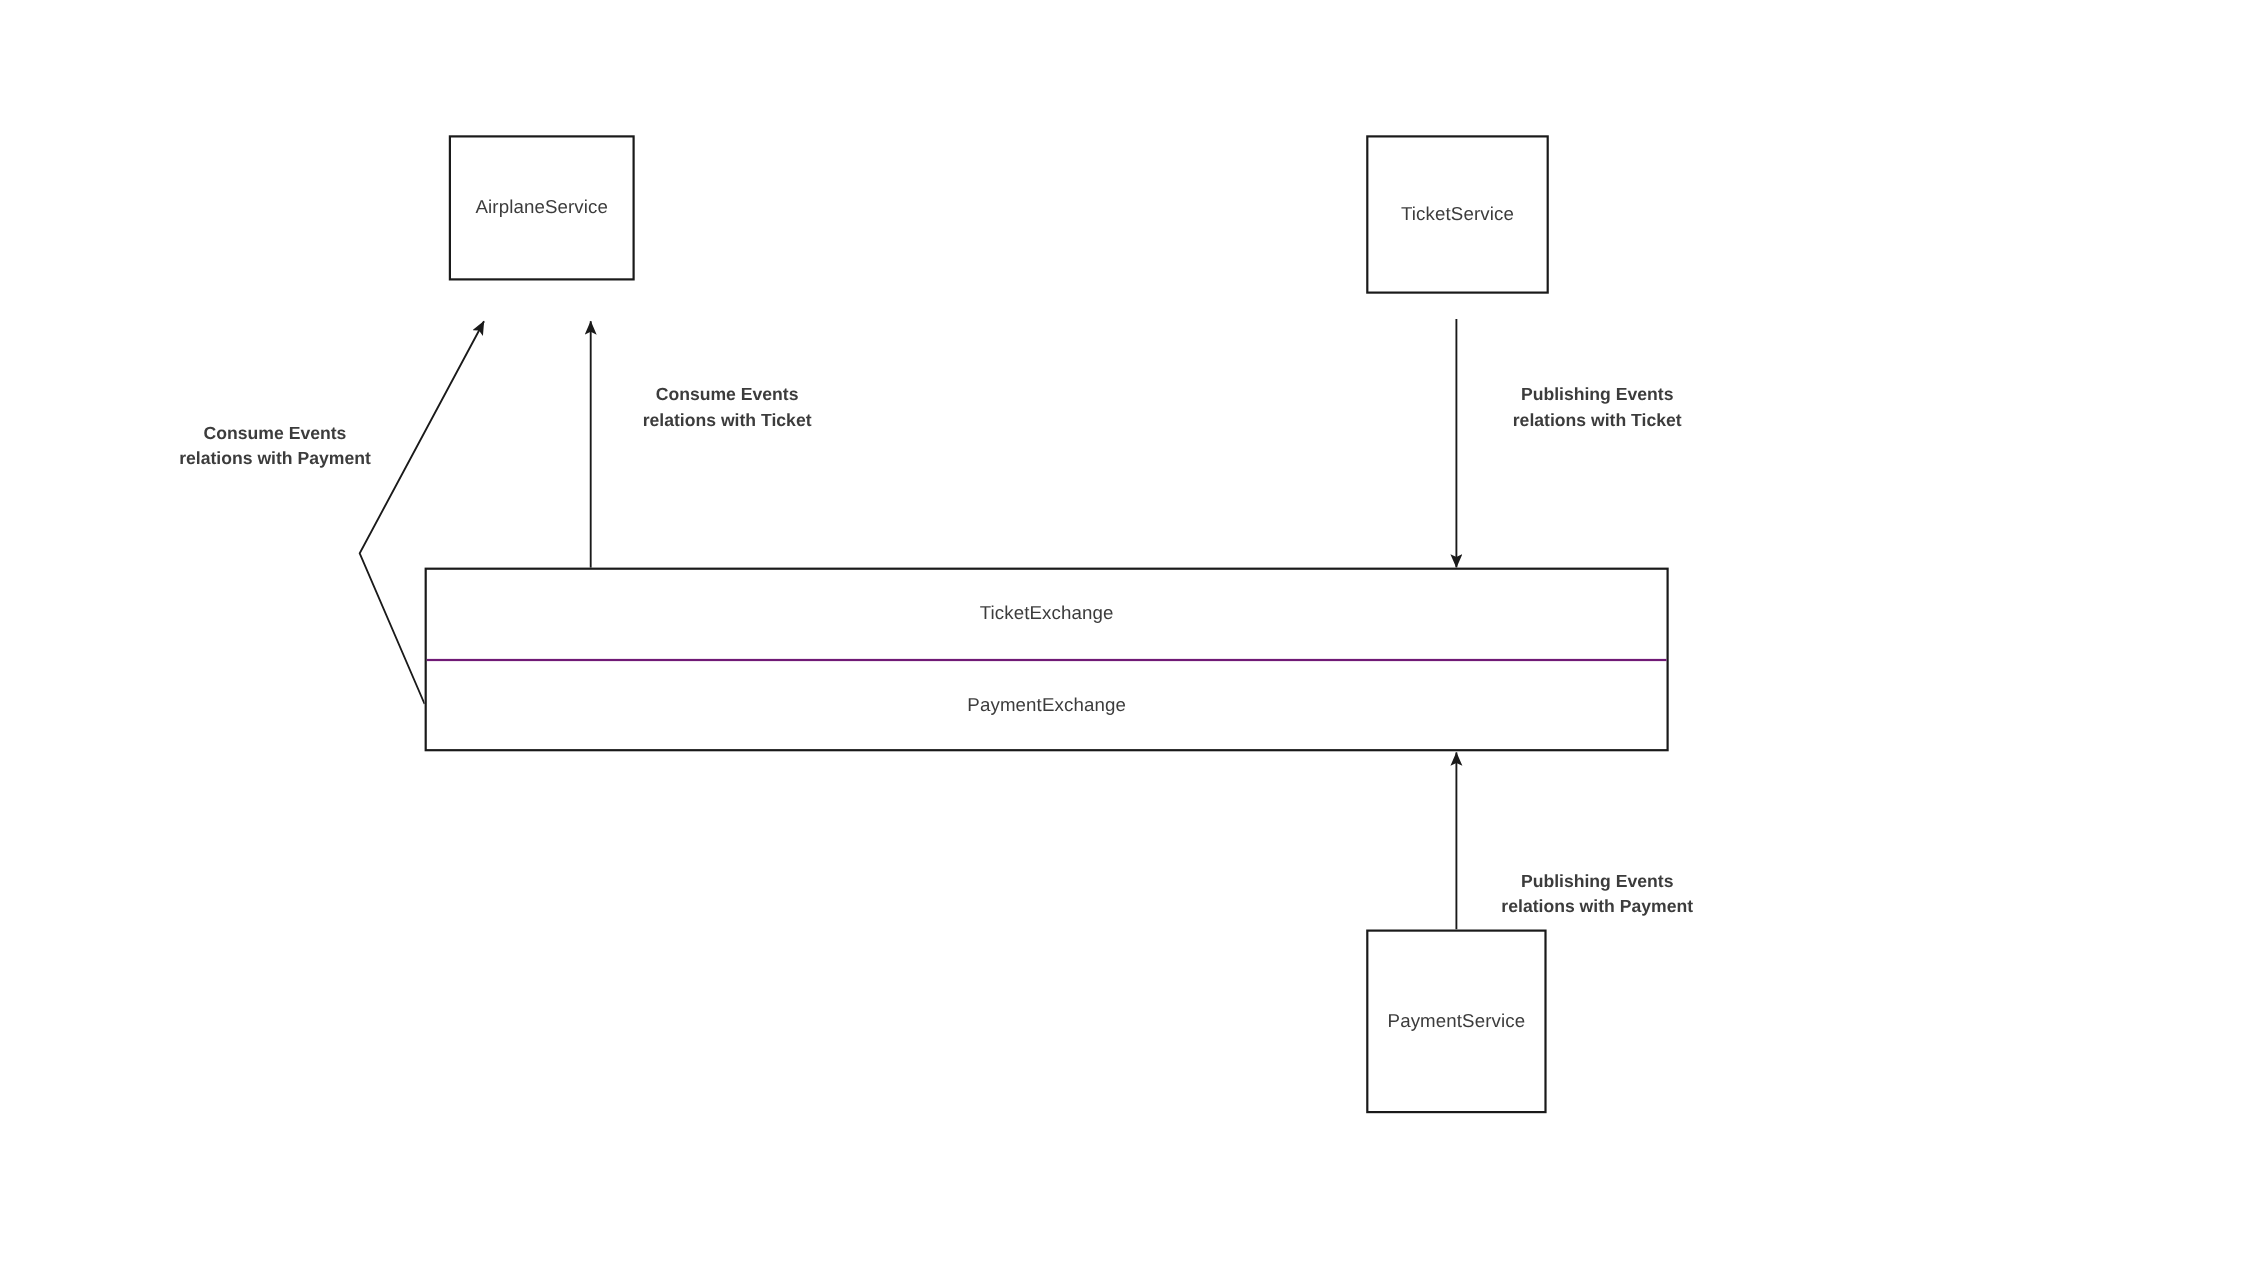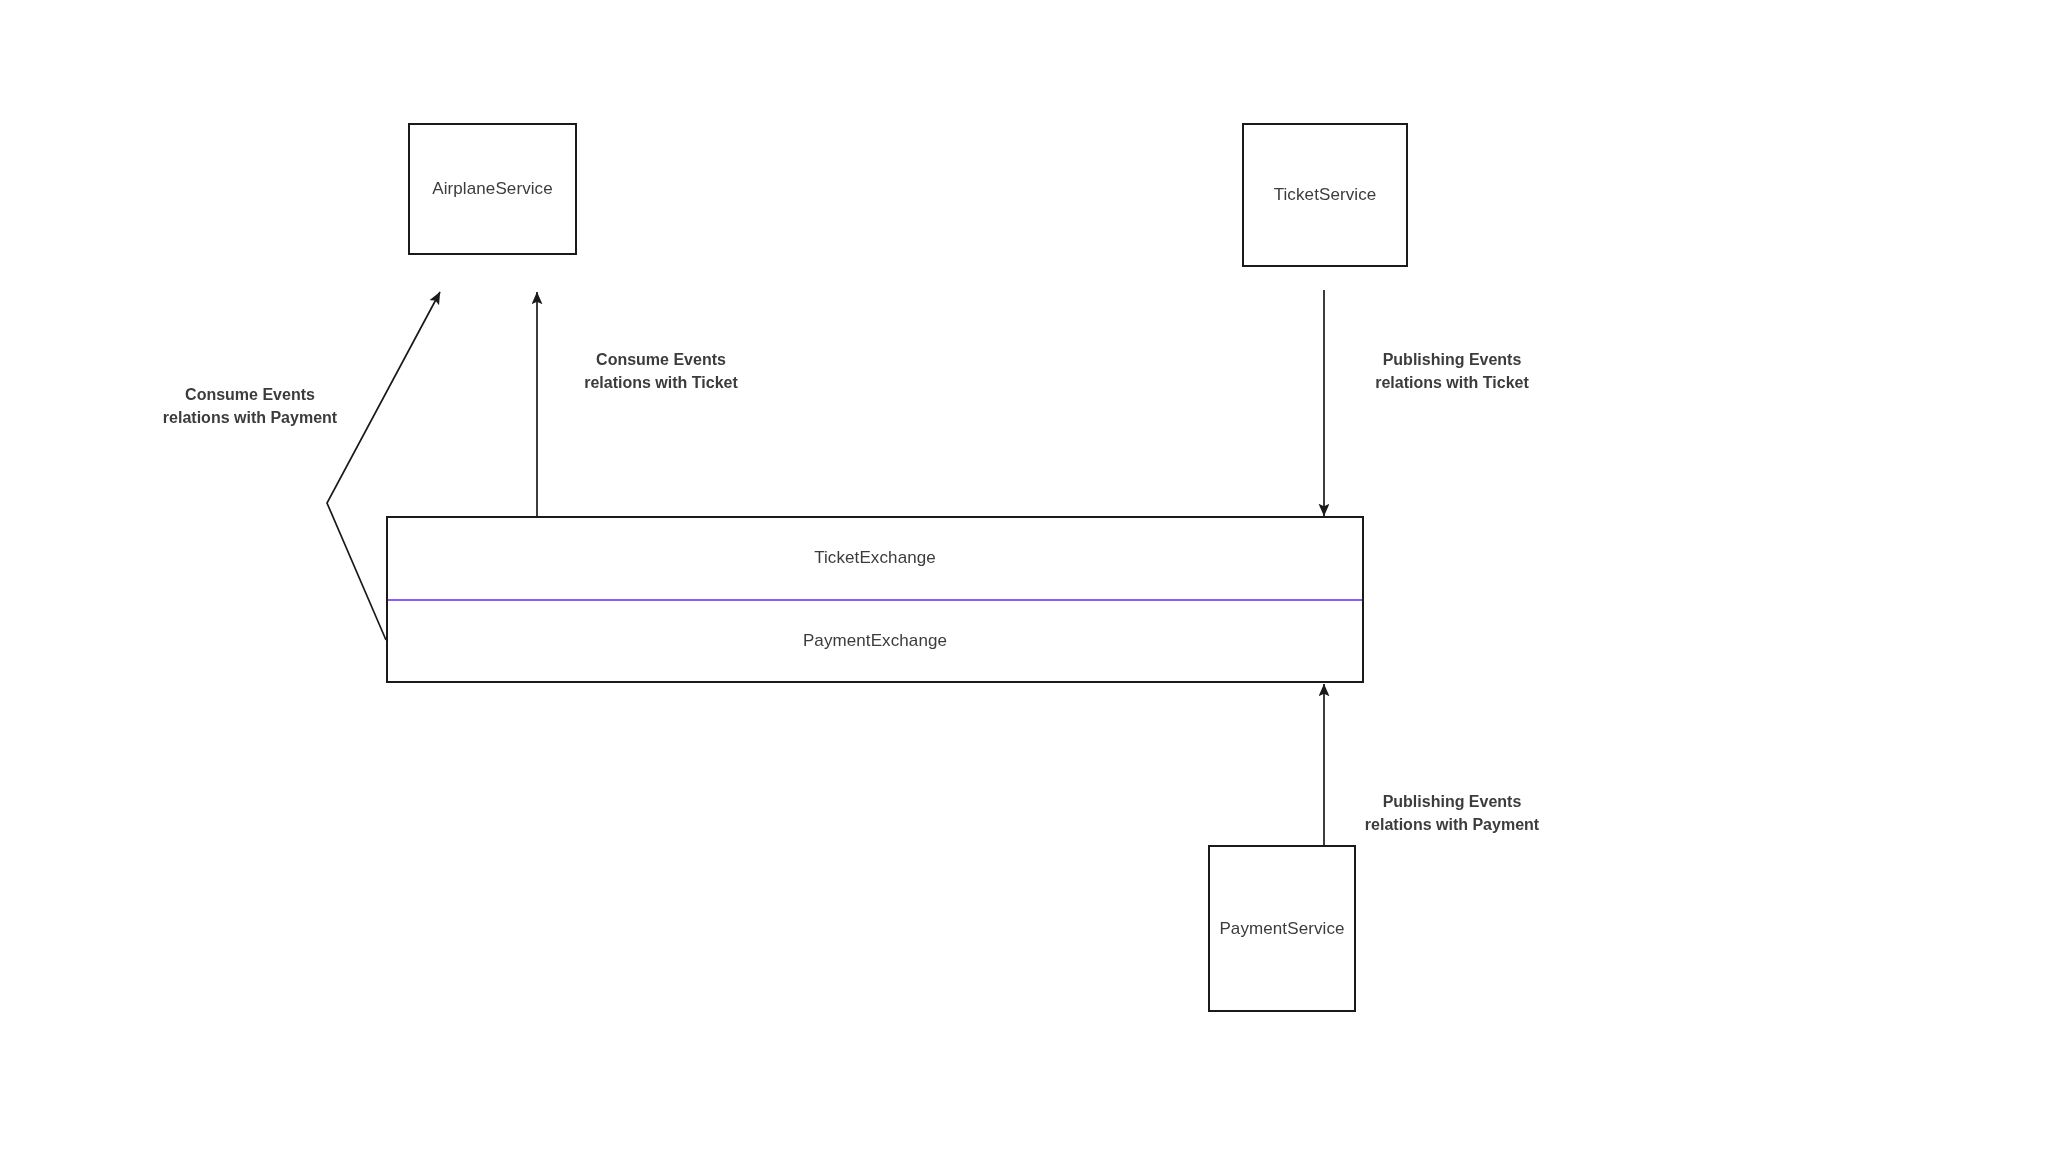--- a/index.html
+++ b/index.html
@@ -52,21 +52,21 @@
     flex-direction: column;
   }
   .exchange-row {
     flex: 1 1 0;
     display: flex;
     align-items: center;
     justify-content: center;
     box-sizing: border-box;
   }
   .exchange-row.divided {
-    border-top: 2px solid #8b5cf6;
+    border-top: 2px solid #701a75;
   }
   .exchange-label {
     font-family: "Liberation Sans", sans-serif;
     font-size: 17px;
     color: #3c3c3c;
     letter-spacing: 0.1px;
     white-space: nowrap;
   }
   .edge-label {
     position: absolute;
@@ -105,25 +105,25 @@
   </svg>
 
   <div class="node" id="node-airplane-service" style="left: 408px; top: 123px; width: 169px; height: 132px;">
     <span class="node-label">AirplaneService</span>
   </div>
 
   <div class="node" id="node-ticket-service" style="left: 1242px; top: 123px; width: 166px; height: 144px;">
     <span class="node-label">TicketService</span>
   </div>
 
-  <div class="node" id="node-payment-service" style="left: 1208px; top: 845px; width: 148px; height: 167px;">
+  <div class="node" id="node-payment-service" style="left: 1242px; top: 845px; width: 164px; height: 167px;">
     <span class="node-label">PaymentService</span>
   </div>
 
-  <div class="exchange-stack" id="node-exchange-stack" style="left: 386px; top: 516px; width: 978px; height: 167px;">
+  <div class="exchange-stack" id="node-exchange-stack" style="left: 386px; top: 516px; width: 1131px; height: 167px;">
     <div class="exchange-row">
       <span class="exchange-label">TicketExchange</span>
     </div>
     <div class="exchange-row divided">
       <span class="exchange-label">PaymentExchange</span>
     </div>
   </div>
 
   <div class="edge-label" id="label-edge-0" style="left: 250px; top: 383px;">
     <span>Consume Events</span>

